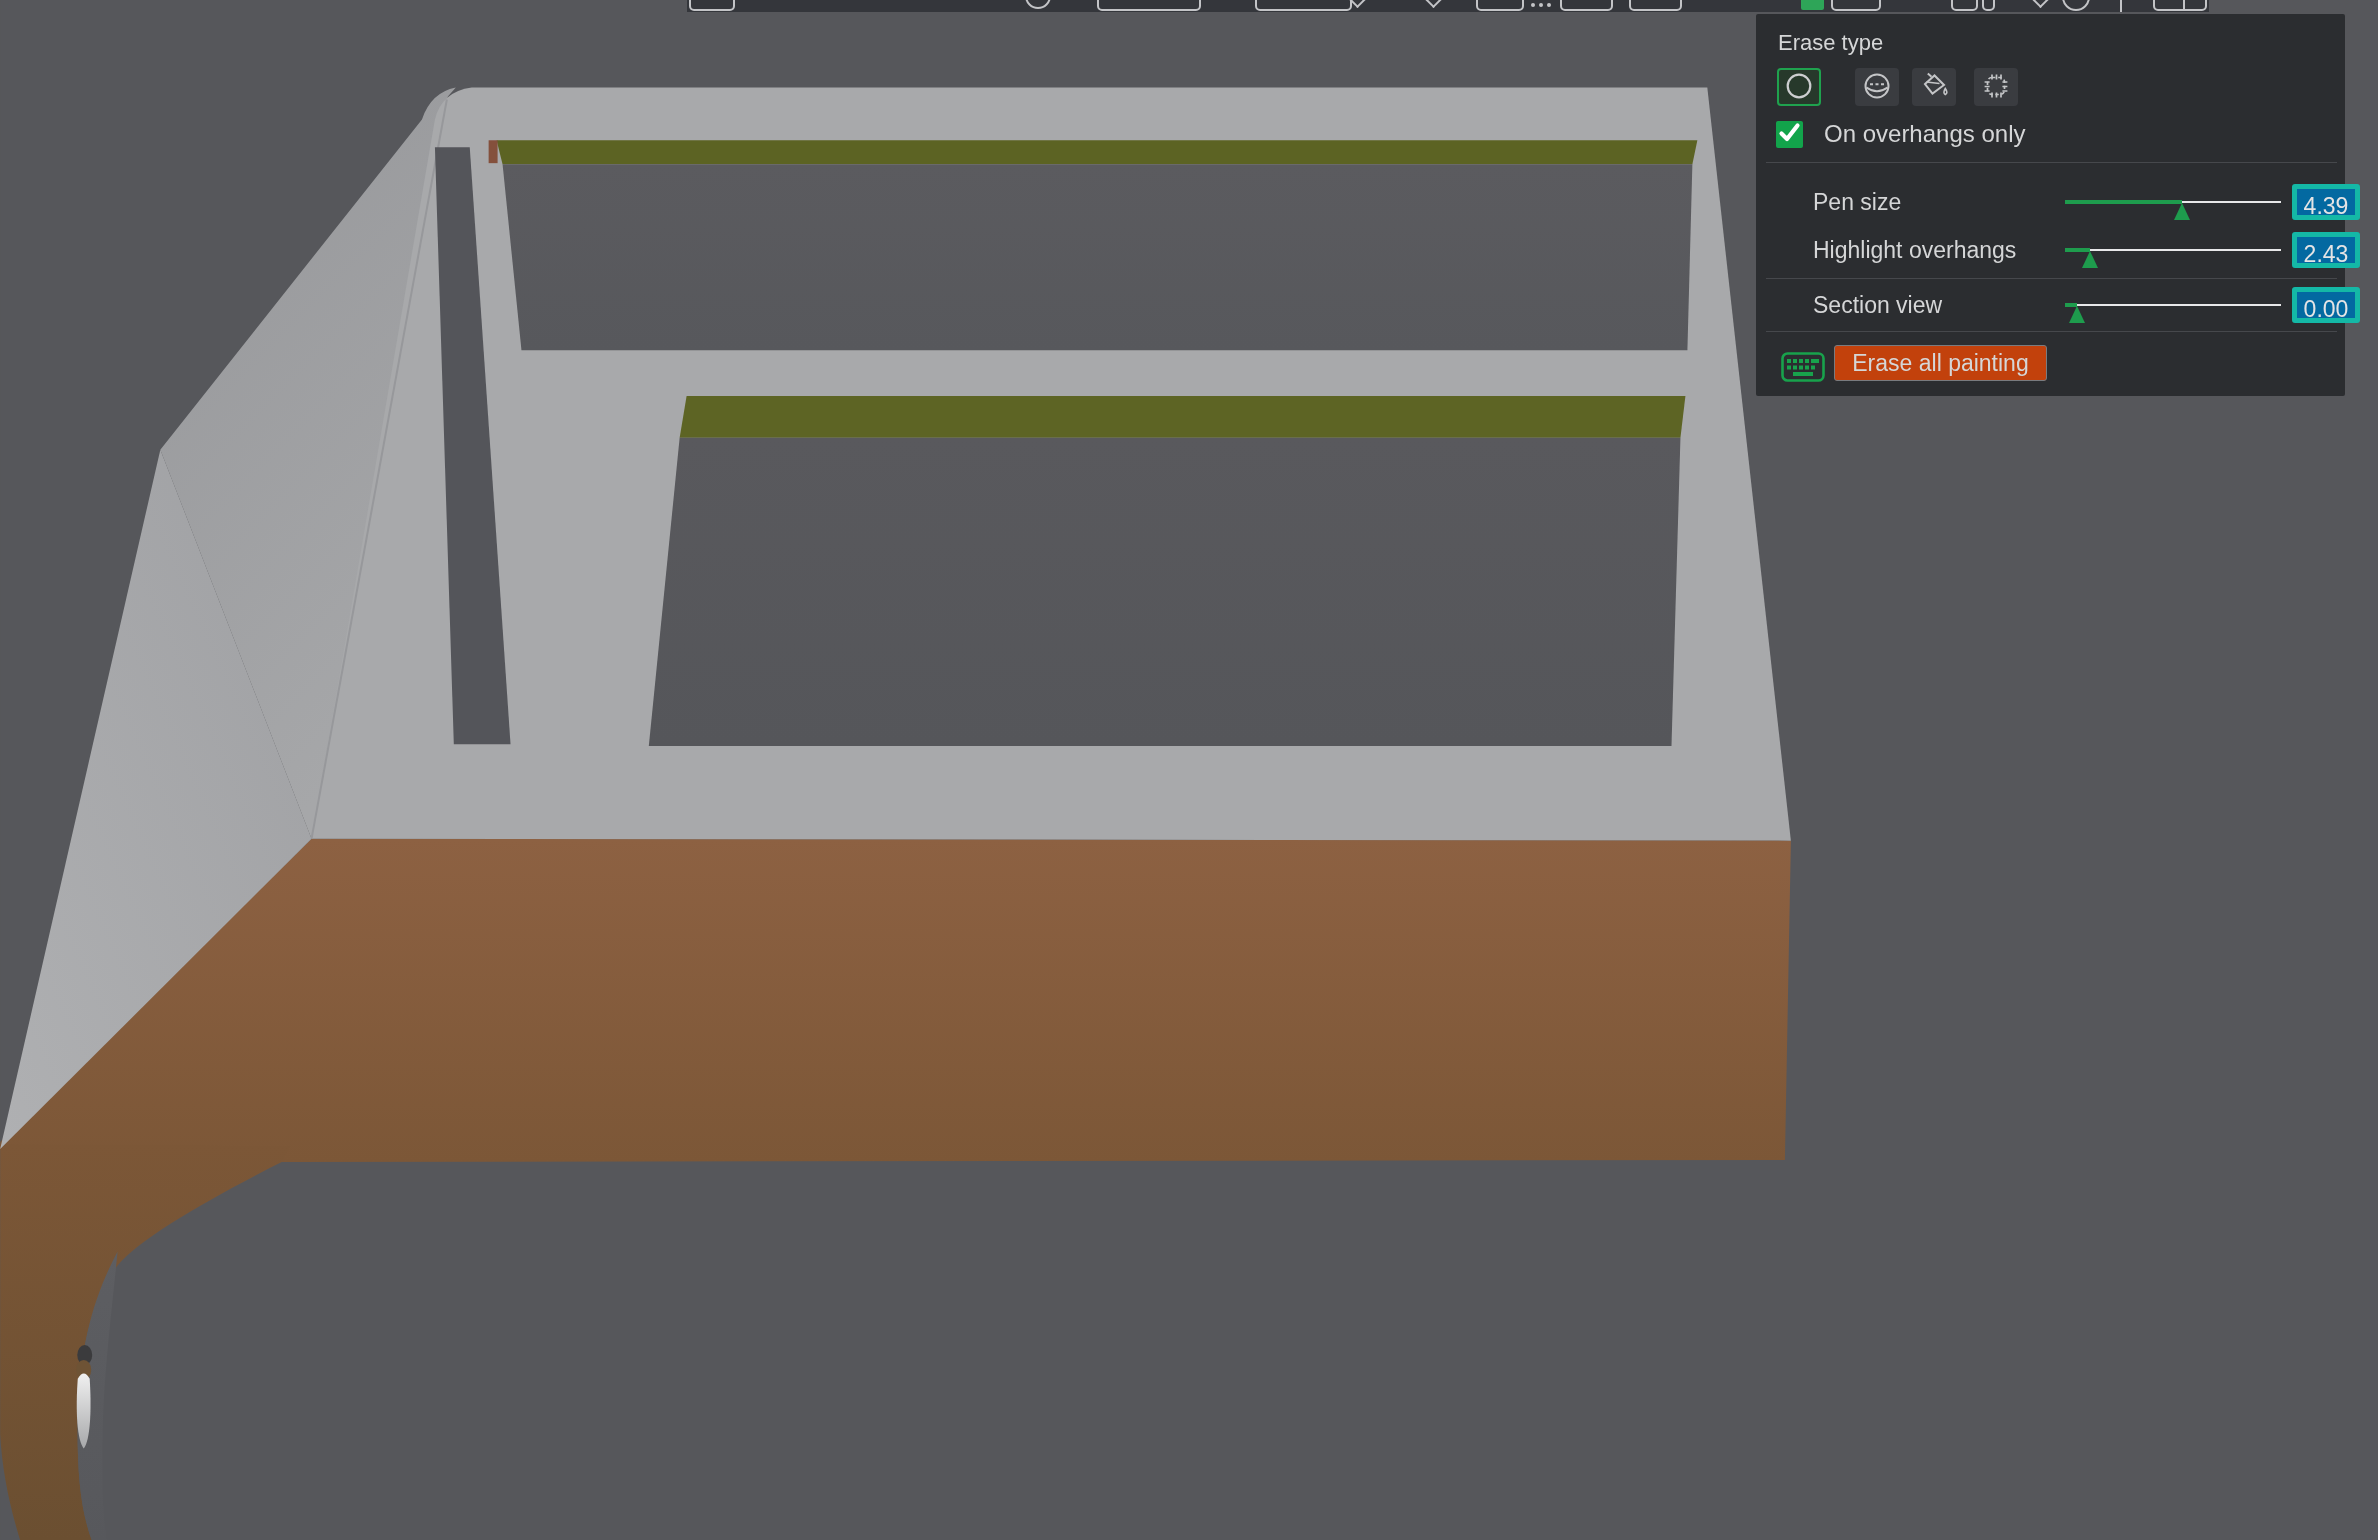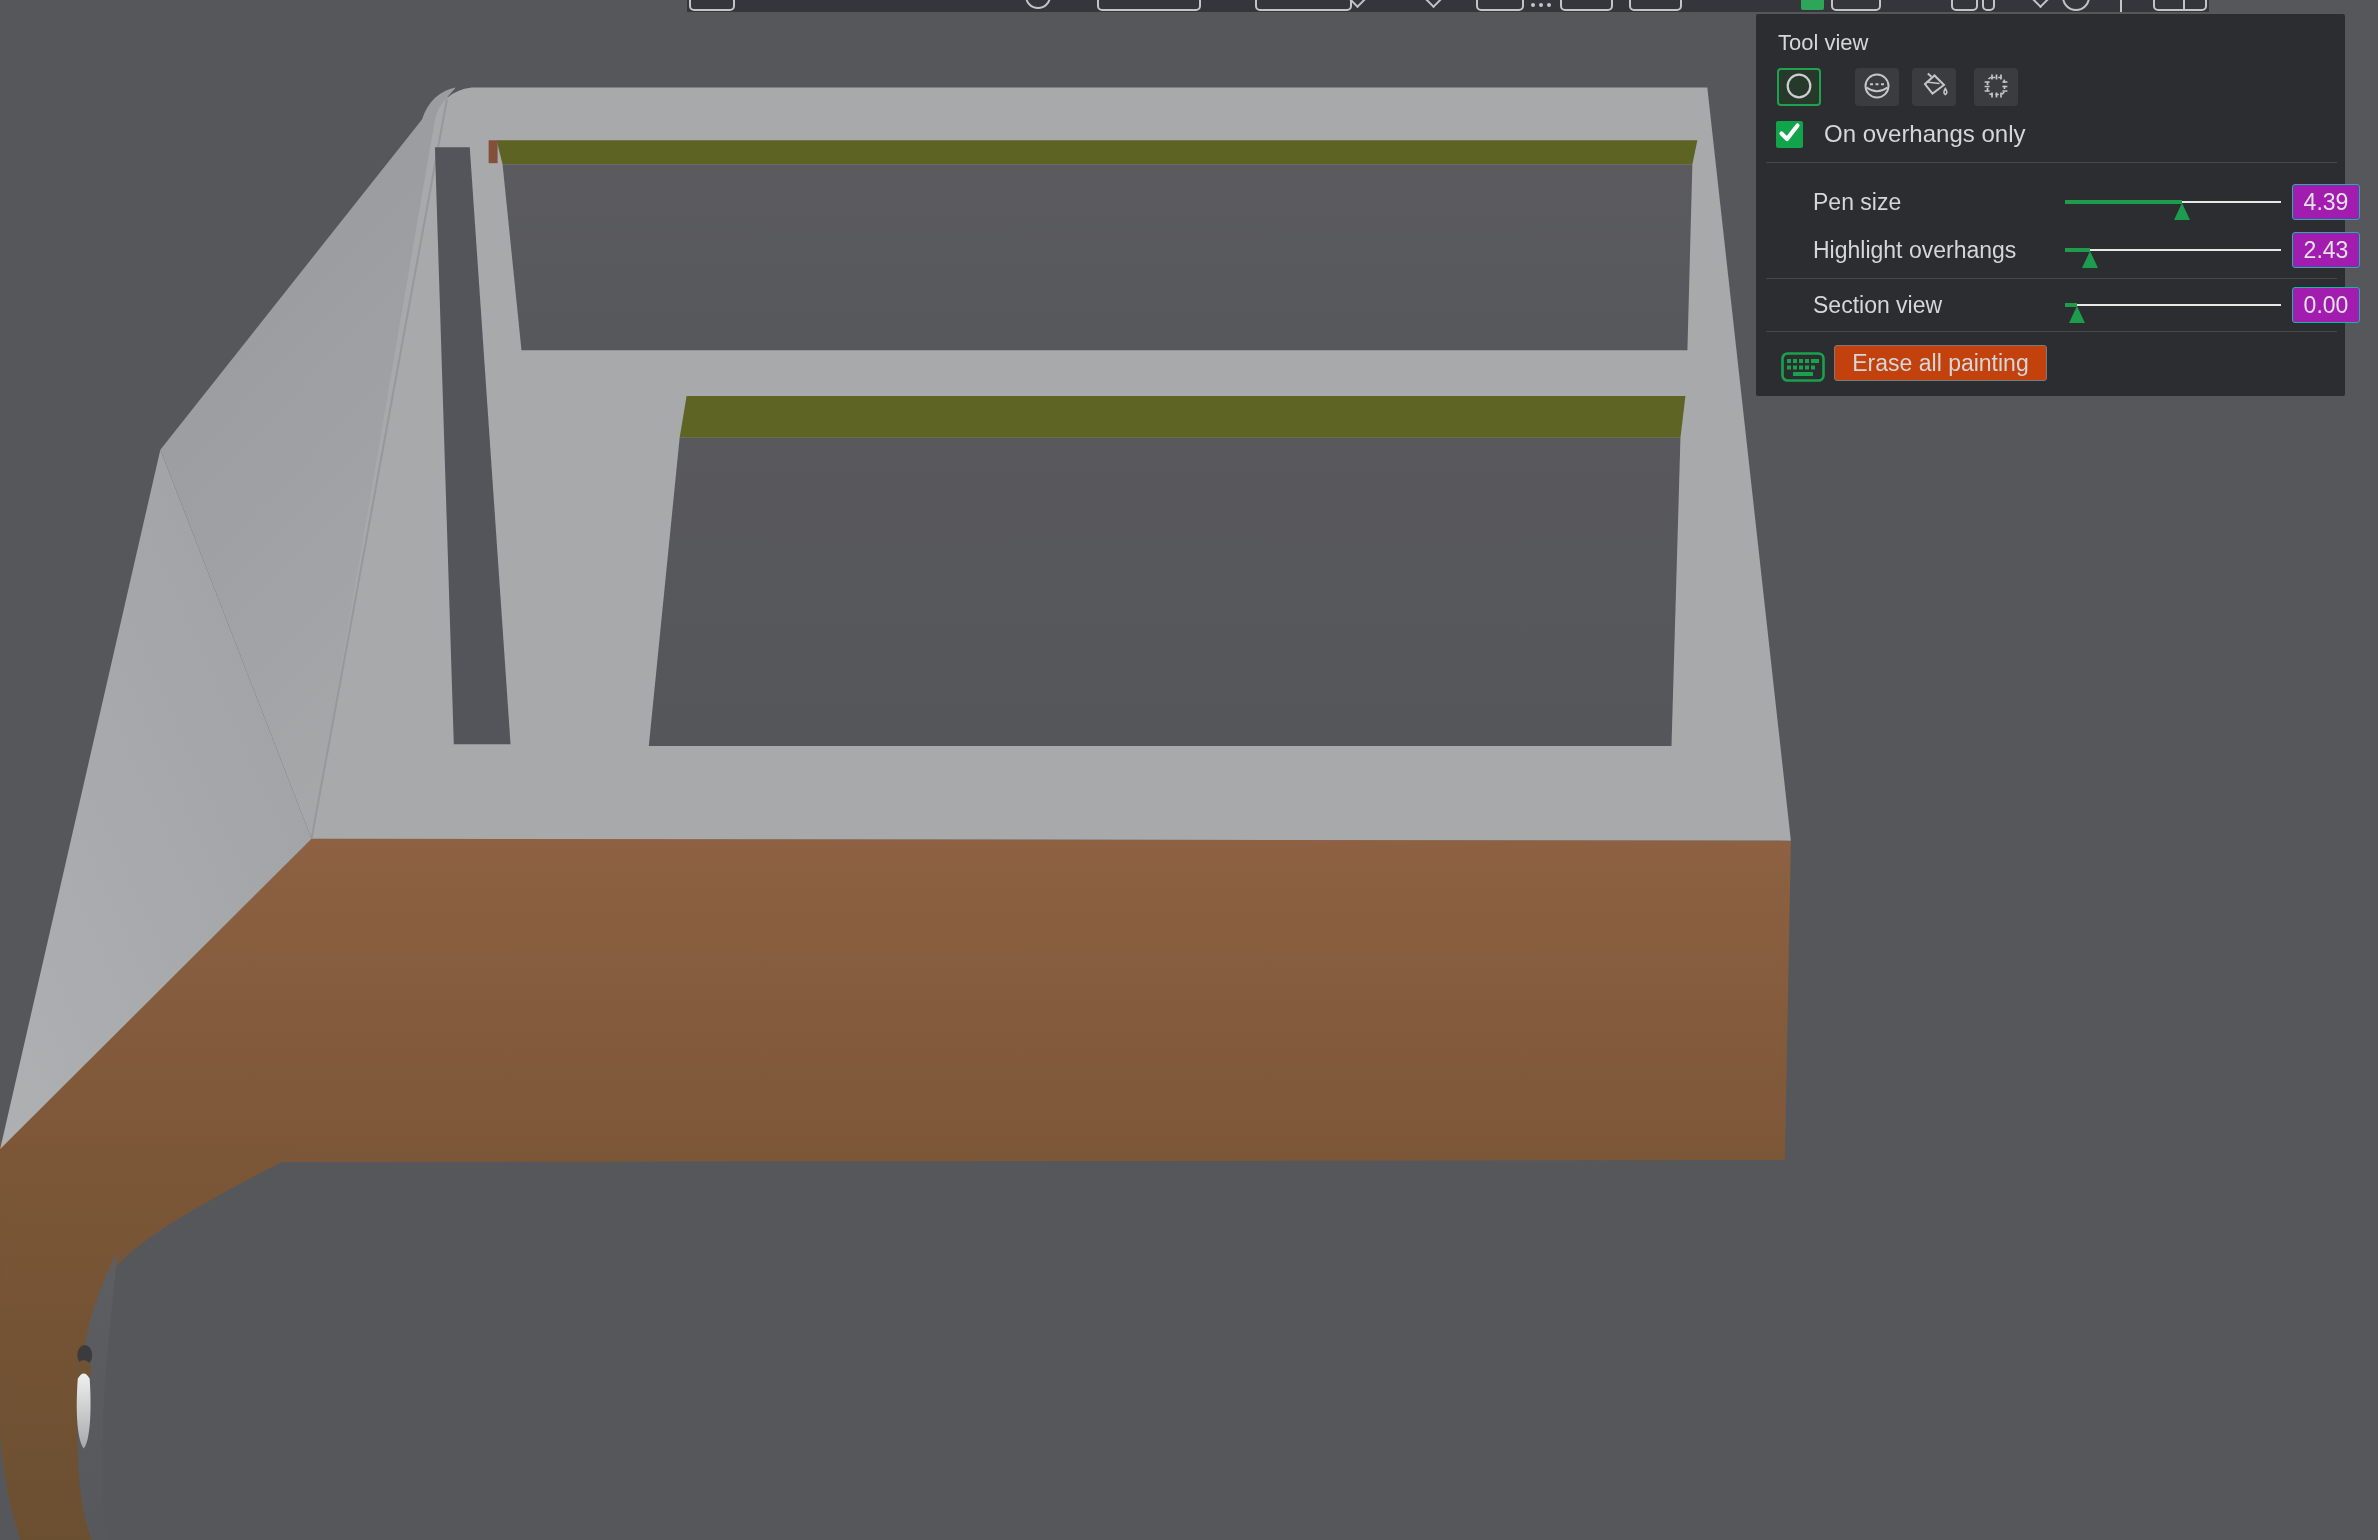--- a/index.html
+++ b/index.html
@@ -48,21 +48,21 @@
   .track{position:absolute;left:274px;top:17px;width:216px;height:20px;cursor:pointer;}
   .track-line{position:absolute;left:0;top:0;width:100%;height:2px;background:#E8E8E9;}
   .track-fill{position:absolute;left:0;top:-1px;height:4px;background:#1E9C4D;}
   .thumb{
     position:absolute;top:2px;width:0;height:0;transform:translateX(-50%);
     border-left:8px solid transparent;border-right:8px solid transparent;
     border-bottom:17px solid #1E9C4D;cursor:pointer;
   }
   .valbox{
     position:absolute;left:501px;top:0;width:68px;height:36px;box-sizing:border-box;
-    border:1px solid #14b8a6;border-radius:3px;background:#a21caf;
+    border:5px solid #14b8a6;border-radius:3px;background:#0369a1;
     font-size:23px;color:#E4E4E5;text-align:center;line-height:34px;
   }
   .erase-row{position:absolute;left:0;top:331px;width:100%;height:42px;}
   .kbd-icon{position:absolute;left:25px;top:7px;}
   .erase-btn{
     position:absolute;left:78px;top:0;width:213px;height:36px;box-sizing:border-box;
     background:#c2410c;border:1px solid #797B7F;border-radius:3px;
     font-family:"Liberation Sans",sans-serif;font-size:23px;color:#D5D6D7;cursor:pointer;
   }
 </style>
@@ -158,21 +158,21 @@
   <div class="tb-frag tb-chev" style="left:1346px;"></div>
   <div class="tb-frag tb-circle" style="left:1375px;width:28px;height:28px;"></div>
   <div class="tb-frag tb-tick" style="left:1433px;"></div>
   <div class="tb-frag tb-rect" style="left:1466px;width:54px;">
       <div class="tb-cell"></div>
     </div>
 </div>
 
 <div id="tool-panel">
 
-  <div class="panel-title">Tool view</div>
+  <div class="panel-title">Erase type</div>
 
   <button class="tool-btn selected" style="left:21px;" aria-label="circle-brush">
     <span>
       <svg width="30" height="30" viewBox="0 0 30 30" fill="none" stroke="#CDCED0" stroke-width="2.2">
         <circle cx="15" cy="15" r="11.3"></circle>
       </svg>
     </span>
   </button>
   <button class="tool-btn" style="left:99px;" aria-label="sphere-brush">
     <span>

